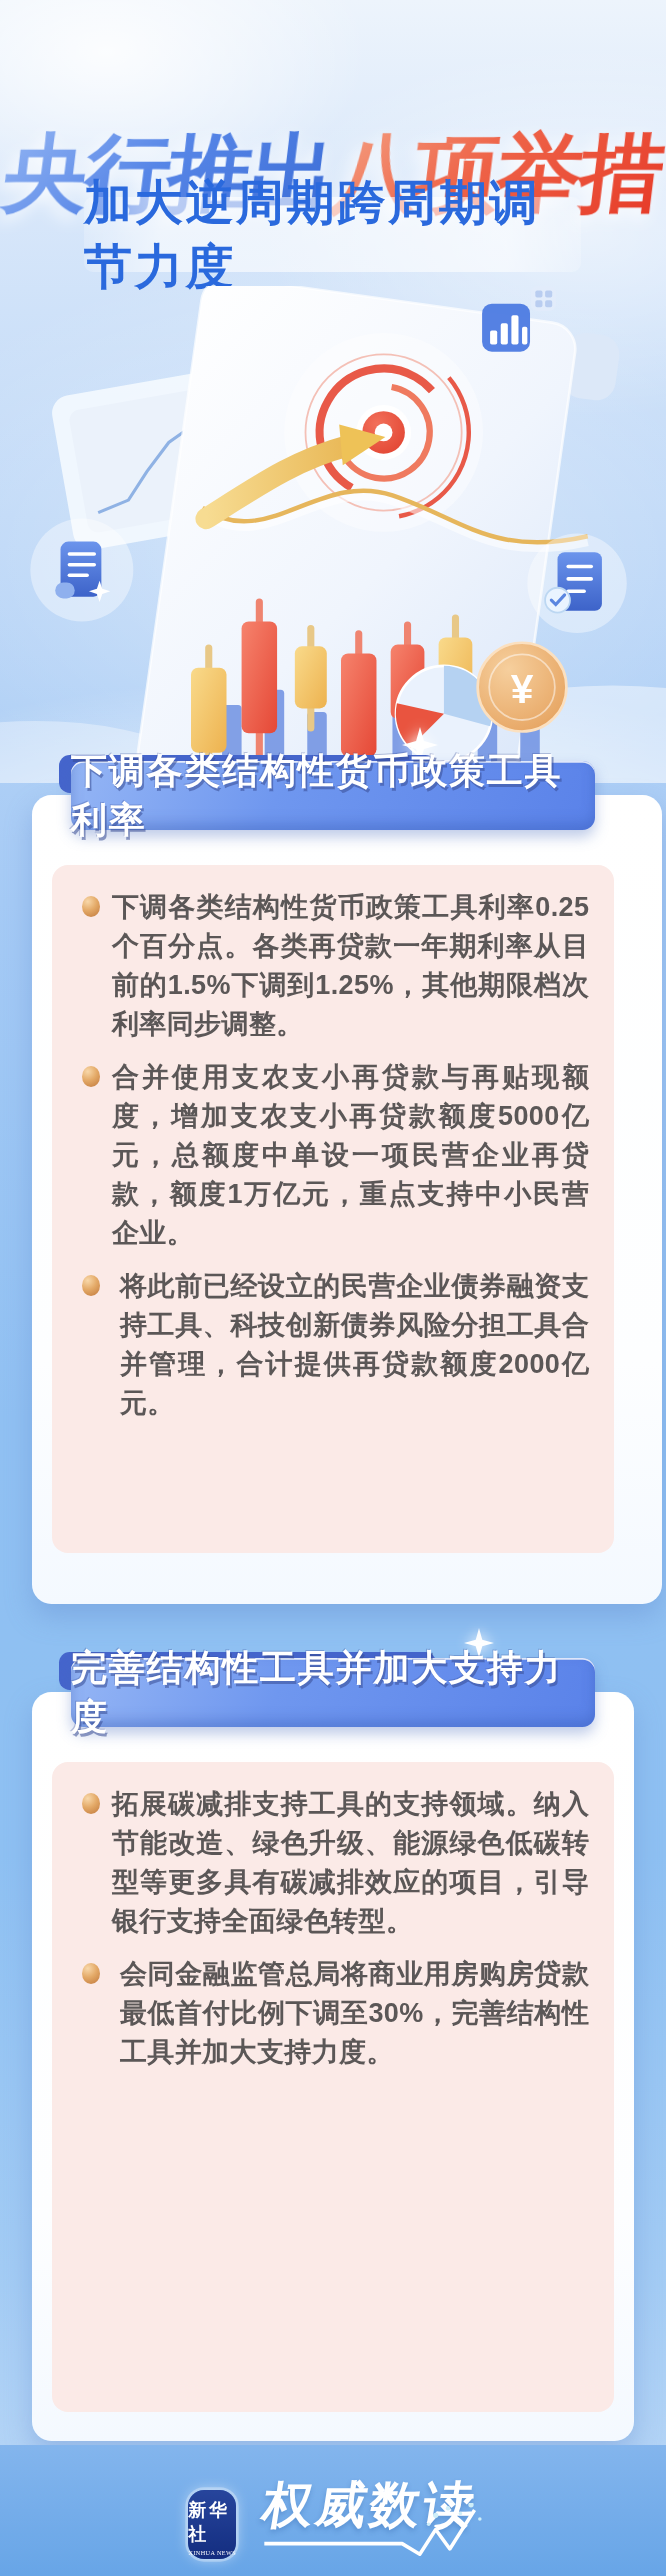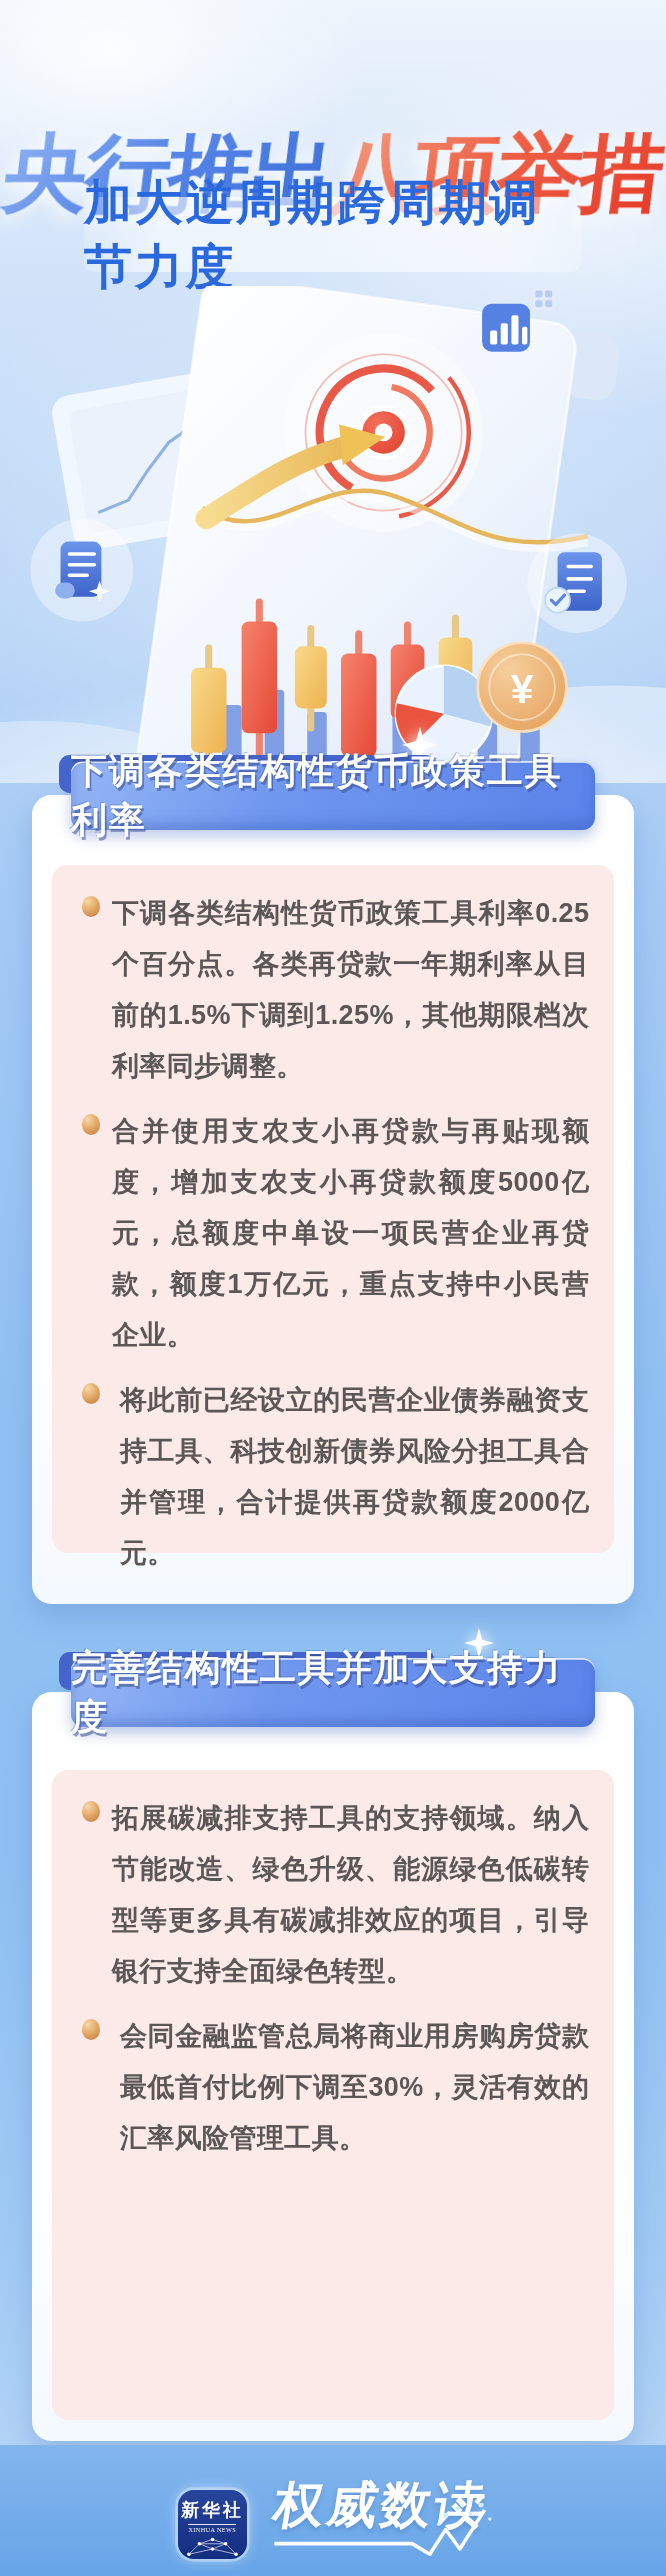--- a/index.html
+++ b/index.html
@@ -35,48 +35,48 @@
 
   
   .sparkle{position:absolute;filter:drop-shadow(0 0 6.2px rgba(255,255,255,.95));}
   #sparkle-1{left:402px;top:727px;}
   #sparkle-2{left:464px;top:1628px;}
 
   
   .card{position:absolute;left:32px;width:602px;border-radius:19.5px;
     background:linear-gradient(180deg,#ffffff 0%,#fdfeff 70%,#f4f9ff 100%);
     box-shadow:0 12.4px 27px rgba(96,137,205,.38);}
-  #card-1{top:795px;height:809px;}
+  #card-1{top:795px;height:809px;padding-left:28px;}
   #card-2{top:1692px;height:749px;}
 
   .ribbon-wrap{position:absolute;left:39px;top:-34px;width:524px;height:69px;}
   .ribbon-back{position:absolute;left:-12.4px;top:-6.2px;width:72%;height:55%;background:#4565cc;border-radius:10.7px;}
   .ribbon{position:absolute;inset:0;border-radius:12.4px;display:flex;align-items:center;justify-content:center;
     background:linear-gradient(115deg,#95b6f5 0%,#6f97ef 40%,#5a82e9 100%);
     box-shadow:inset 0 1.8px 0 rgba(255,255,255,.8), inset 0 -6.2px 12.4px rgba(47,80,170,.35), 0 7px 14px rgba(70,105,190,.35);}
   .ribbon span{font-size:36px;font-weight:bold;color:#ffffff;letter-spacing:1.8px;
     text-shadow:1.8px 2.7px 0 rgba(56,77,148,.55), -0.9px -0.9px 0 rgba(56,77,148,.3);}
 
   .panel{position:absolute;left:20.4px;top:70px;width:562px;border-radius:16px;background:#fbeae7;
     padding:23px 25px 23px 30px;box-sizing:border-box;}
   #card-1 .panel{height:688px;}
-  #card-2 .panel{height:650px;margin-top:8px;}
+  #card-2 .panel{height:650px;}
 
   .bullet{display:flex;margin-bottom:14px;}
   .bullet:last-child{margin-bottom:0;gap:8px;}
   .bullet .dot{flex:0 0 auto;width:18px;height:21px;border-radius:50%;margin:8px 11.5px 0 0;
     background:radial-gradient(circle at 32% 26%,#f8d8aa,#e4aa68 45%,#cd8a4b 80%,#bf7b40);}
-  .bullet p{margin:0;font-size:27px;line-height:51px;color:#5b5757;font-weight:600;
+  .bullet p{margin:0;font-size:27px;line-height:39px;color:#5b5757;font-weight:600;
     letter-spacing:0.4px;text-align:justify;}
 
   
   .footer{position:absolute;left:0;top:2445px;width:666px;height:131px;
     background:linear-gradient(180deg,#83b5ed 0%,#67a5e7 100%);
     display:flex;align-items:center;justify-content:center;gap:27px;}
-  .logo{width:69px;height:69px;border-radius:16px;box-sizing:border-box;padding-top:8px;
+  .logo{width:48px;height:69px;border-radius:16px;box-sizing:border-box;padding-top:8px;
     background:linear-gradient(180deg,#27459c 0%,#132d80 100%);
     box-shadow:0 0 0 2.7px rgba(255,255,255,.3), 0 0 14px rgba(255,255,255,.55);
     display:flex;flex-direction:column;align-items:center;margin-top:28px;}
   .logo-cn{font-family:"Liberation Serif","DejaVu Serif",serif;font-size:18px;font-weight:bold;color:#fff;letter-spacing:2.7px;}
   .logo-line{width:48px;height:0.9px;background:rgba(255,255,255,.9);margin:1.8px 0 0.9px;}
   .logo-en{font-family:"Liberation Serif","DejaVu Serif",serif;font-size:6.2px;color:#fff;letter-spacing:0.4px;}
   .logo svg{margin-top:2.7px;}
   .brand{position:relative;height:82px;display:flex;align-items:flex-start;padding-top:5.3px;}
   .brand-text{font-size:50px;font-weight:bold;color:#ffffff;transform:skewX(-9deg);letter-spacing:3.6px;
     text-shadow:0 2.7px 5.3px rgba(40,90,160,.3);}
@@ -298,21 +298,21 @@
         <span>完善结构性工具并加大支持力度</span>
       </div>
     </div>
     <div class="panel">
       <div class="bullet">
         <span class="dot"></span>
         <p>拓展碳减排支持工具的支持领域。纳入节能改造、绿色升级、能源绿色低碳转型等更多具有碳减排效应的项目，引导银行支持全面绿色转型。</p>
       </div>
       <div class="bullet">
         <span class="dot"></span>
-        <p>会同金融监管总局将商业用房购房贷款最低首付比例下调至30%，灵活有效的汇率风险管理工具。</p>
+        <p>会同金融监管总局将商业用房购房贷款最低首付比例下调至30%，完善结构性工具并加大支持力度。</p>
       </div>
     </div>
   </section>
 
   <footer class="footer">
     <div class="logo">
       <div class="logo-cn">新华社</div>
       <div class="logo-line"></div>
       <div class="logo-en">XINHUA NEWS</div>
       <svg width="55" height="21" viewBox="0 0 62 24">

